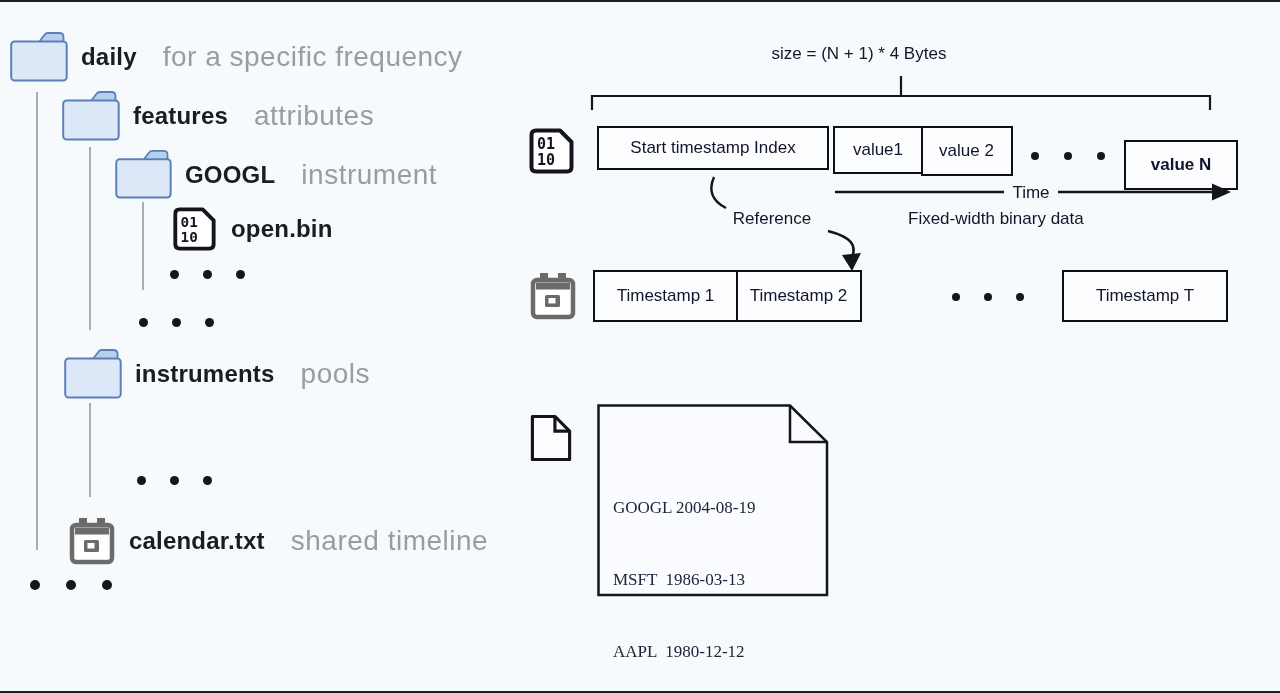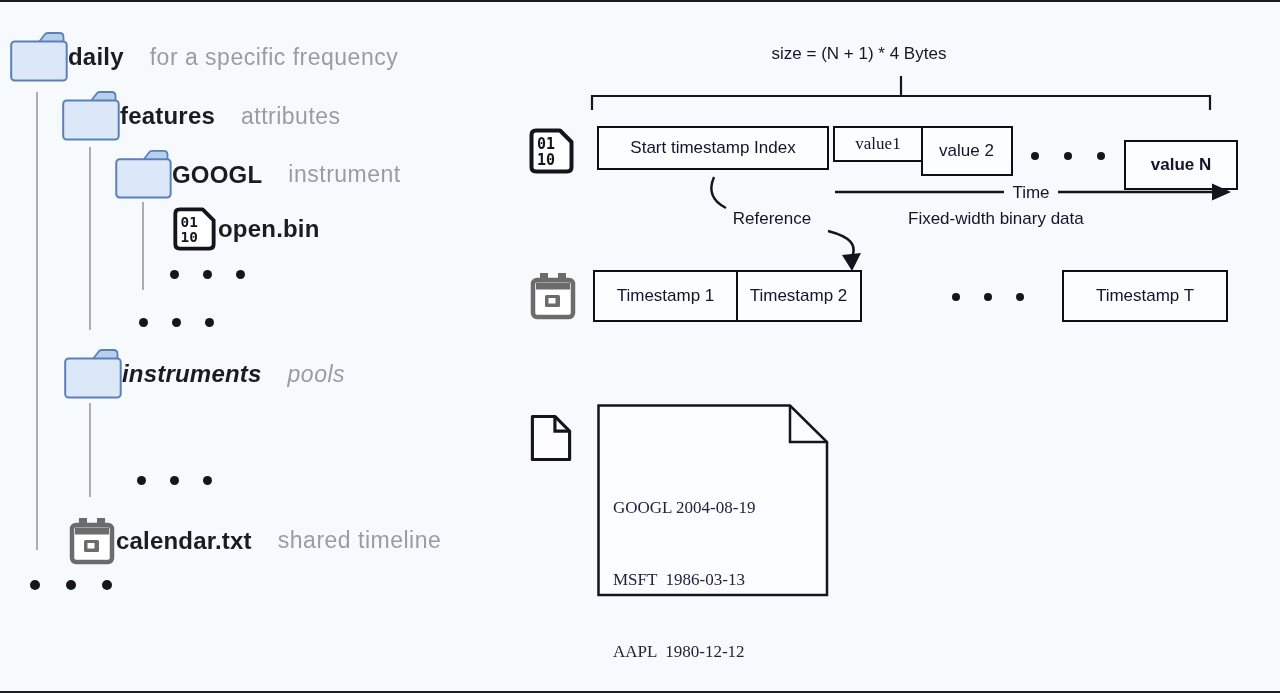--- a/index.html
+++ b/index.html
@@ -7,22 +7,22 @@
   .canvas {
     position:relative; width:1280px; height:693px; overflow:hidden;
     background:#f7fafd;
     font-family:"Liberation Sans", sans-serif;
   }
   .edge { position:absolute; left:0; width:1280px; height:2px; background:#1d1d1f; }
   .edge.top { top:0; } .edge.bottom { bottom:0; }
 
   
   .trow { position:absolute; display:flex; align-items:center; }
-  .tname { font-weight:bold; font-size:24px; color:#1b1b22; letter-spacing:0.2px; white-space:nowrap; }
-  .tann  { font-size:23px; color:#9b9ba3; margin-left:26px; letter-spacing:0.5px; white-space:nowrap; }
+  .tname { font-weight:bold; font-size:24px; color:#1b1b22; margin-left:13px; letter-spacing:0.2px; white-space:nowrap; }
+  .tann  { font-size:28px; color:#9b9ba3; margin-left:26px; letter-spacing:0.5px; white-space:nowrap; }
   .vline { position:absolute; width:2px; background:#acacb2; }
   .dots  { position:absolute; display:flex; align-items:center; gap:24px; }
   .dot   { width:9px; height:9px; border-radius:50%; background:#15151a; }
   .dots.big .dot { width:10px; height:10px; }
   .dots.small .dot { width:8px; height:8px; }
 
   
   .cell {
     position:absolute; display:flex; align-items:center; justify-content:center;
     background:#fcfdff; border:2.5px solid #0e0e16;
@@ -95,21 +95,21 @@
     <span class="dot"></span>
       <span class="dot"></span>
       <span class="dot"></span>
   </div>
   <div class="dots" style="left:139px; top:318px;">
     <span class="dot"></span>
       <span class="dot"></span>
       <span class="dot"></span>
   </div>
 
-  <div class="trow" style="left:64px; top:349px;font-style:italic;">
+  <div class="trow" style="left:64px; top:349px;">
     <svg width="58" height="50" viewBox="0 0 58 50">
       <path d="M29,10 L34.5,2.8 Q35.6,1 38,1 H49.5 Q53.5,1 53.5,4.8 V10 Z" fill="#b9cfee" stroke="#5b80b8" stroke-width="1.8"></path>
       <rect x="1.2" y="9.5" width="55.5" height="39" rx="3.5" fill="#dce8f8" stroke="#5b80b8" stroke-width="2"></rect>
     </svg>
     <span class="tname">instruments</span>
     <span class="tann">pools</span>
   </div>
 
 
   <div class="dots" style="left:137px; top:476px;">
@@ -141,21 +141,21 @@
 
   <div class="trow" style="left:527px; top:127px;">
     <svg width="48" height="48" viewBox="0 0 48 48">
       <path d="M9,3.5 H33 L44.5,15 V40 Q44.5,44.5 40,44.5 H9 Q4.5,44.5 4.5,40 V8 Q4.5,3.5 9,3.5 Z" fill="#ffffff" stroke="#14141c" stroke-width="4" stroke-linejoin="round"></path>
       <text x="10" y="22" font-family="DejaVu Sans Mono, monospace" font-weight="bold" font-size="15" fill="#14141c">01</text>
       <text x="10" y="38" font-family="DejaVu Sans Mono, monospace" font-weight="bold" font-size="15" fill="#14141c">10</text>
     </svg>
   </div>
 
   <div class="cell" style="left:597px;  top:126px; width:232px; height:44px;">Start timestamp Index</div>
-  <div class="cell" style="left:833px;  top:126px; width:90px;  height:36px;font-family:Liberation Serif, serif;">value1</div>
+  <div class="cell" style="left:833px;  top:126px; width:90px;  height:48px;">value1</div>
   <div class="cell" style="left:920.5px;top:126px; width:92px;  height:50px;">value 2</div>
   <div class="dots small" style="left:1031px; top:152px; gap:25px;">
     <span class="dot"></span>
       <span class="dot"></span>
       <span class="dot"></span>
   </div>
   <div class="cell" style="left:1124px; top:140px; width:114px; height:50px;font-weight:bold;">value N</div>
 
   <div class="flabel" style="left:1008px; top:183px; width:46px; text-align:center;">Time</div>
   <div class="flabel center" style="left:712px; top:209px; width:120px;">Reference</div>

